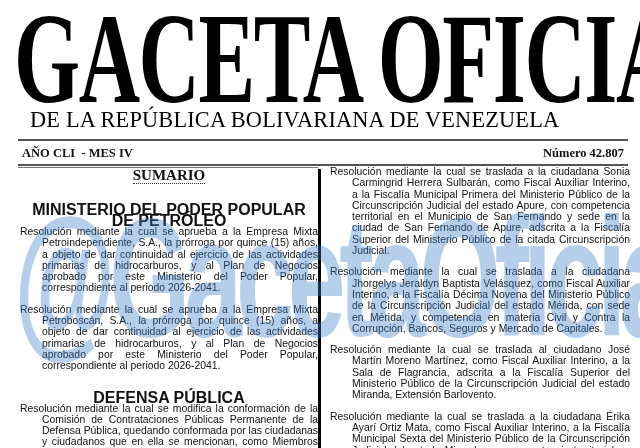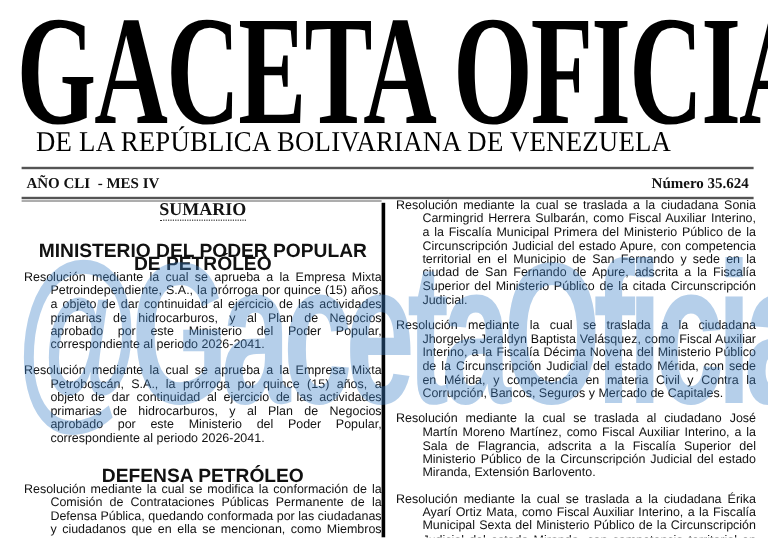--- a/index.html
+++ b/index.html
@@ -59,38 +59,38 @@
 <body>
 
 <div class="masthead">
   <div class="mast-title">GACETA OFICIAL</div>
   <div class="mast-sub">DE LA REPÚBLICA BOLIVARIANA DE VENEZUELA</div>
 </div>
 
 <div class="rule" style="top:139px;"></div>
 <div class="infobar">
   <span style="white-space:pre;">AÑO CLI  - MES IV</span>
-  <span>Número 35.624</span>
+  <span>Número 42.807</span>
 </div>
 <div class="rule" style="top:164px;"></div>
 <div class="rule thin" style="top:167px; left:18px; width:300px;"></div>
 
 <div class="col-divider"></div>
 
 <div class="col left">
   <div class="sumario">
     <span>SUMARIO</span>
   </div>
 
   <div class="section-head">MINISTERIO DEL PODER POPULAR</div>
   <div class="section-head">DE PETRÓLEO</div>
   <div class="entry">Resolución mediante la cual se aprueba a la Empresa Mixta Petroindependiente, S.A., la prórroga por quince (15) años, a objeto de dar continuidad al ejercicio de las actividades primarias de hidrocarburos, y al Plan de Negocios aprobado por este Ministerio del Poder Popular, correspondiente al periodo 2026-2041.</div>
   <div class="entry" style="margin-bottom:20px;">Resolución mediante la cual se aprueba a la Empresa Mixta Petroboscán, S.A., la prórroga por quince (15) años, a objeto de dar continuidad al ejercicio de las actividades primarias de hidrocarburos, y al Plan de Negocios aprobado por este Ministerio del Poder Popular, correspondiente al periodo 2026-2041.</div>
 
-  <div class="section-head">DEFENSA PETRÓLEO</div>
+  <div class="section-head">DEFENSA PÚBLICA</div>
   <div class="entry" style="margin-bottom:12px;">Resolución mediante la cual se modifica la conformación de la Comisión de Contrataciones Públicas Permanente de la Defensa Pública, quedando conformada por las ciudadanas y ciudadanos que en ella se mencionan, como Miembros Principales y Suplentes; y se ratifica como Secretaria, a la ciudadana Patricia Karen Cordero Coll.</div>
 
 </div>
 
 <div class="col right">
   <div class="entry">Resolución mediante la cual se traslada a la ciudadana Sonia Carmingrid Herrera Sulbarán, como Fiscal Auxiliar Interino, a la Fiscalía Municipal Primera del Ministerio Público de la Circunscripción Judicial del estado Apure, con competencia territorial en el Municipio de San Fernando y sede en la ciudad de San Fernando de Apure, adscrita a la Fiscalía Superior del Ministerio Público de la citada Circunscripción Judicial.</div>
   <div class="entry">Resolución mediante la cual se traslada a la ciudadana Jhorgelys Jeraldyn Baptista Velásquez, como Fiscal Auxiliar Interino, a la Fiscalía Décima Novena del Ministerio Público de la Circunscripción Judicial del estado Mérida, con sede en Mérida, y competencia en materia Civil y Contra la Corrupción, Bancos, Seguros y Mercado de Capitales.</div>
   <div class="entry">Resolución mediante la cual se traslada al ciudadano José Martín Moreno Martínez, como Fiscal Auxiliar Interino, a la Sala de Flagrancia, adscrita a la Fiscalía Superior del Ministerio Público de la Circunscripción Judicial del estado Miranda, Extensión Barlovento.</div>
   <div class="entry last">Resolución mediante la cual se traslada a la ciudadana Érika Ayarí Ortiz Mata, como Fiscal Auxiliar Interino, a la Fiscalía Municipal Sexta del Ministerio Público de la Circunscripción Judicial del estado Miranda, con competencia territorial en el Complejo Urbanístico Ciudad de Belén, y sede en la ciudad</div>
 </div>

